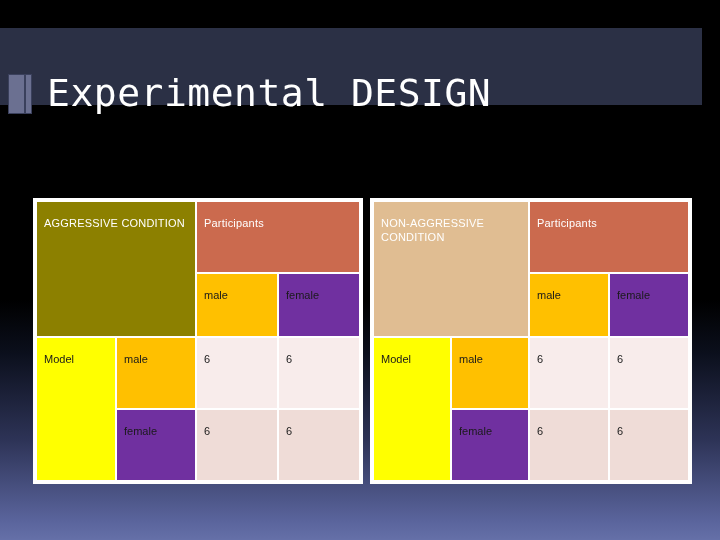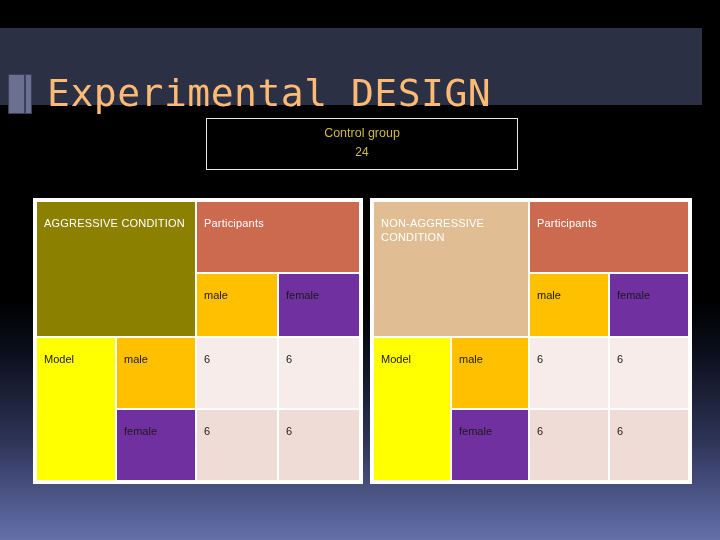--- a/index.html
+++ b/index.html
@@ -49,21 +49,21 @@
     position: absolute;
     right: 5px; top: 0; bottom: 0;
     width: 2px;
     background: #3a405c;
   }
   #title-text {
     position: absolute;
     left: 47px; top: 43px;
     font-family: "DejaVu Sans Mono", monospace;
     font-size: 38px;
-    color: #fdba74;
+    color: #ffffff;
     letter-spacing: 0.5px;
     white-space: nowrap;
   }
 
   
   #control-box {
     position: absolute;
     left: 206px; top: 118px;
     width: 312px; height: 52px;
     background: #000000;
@@ -117,24 +117,20 @@
 
 <div id="stage">
 
   <div id="bottom-gradient"></div>
 
   <div id="title-bar">
     <div id="title-icon"></div>
     <div id="title-text">Experimental DESIGN</div>
   </div>
 
-  <div id="control-box">
-    <div class="cg-label">Control group</div>
-    <div class="cg-count">24</div>
-  </div>
 
   <table class="design-table" id="table-aggressive">
     <colgroup>
       <col style="width:78px">
         <col style="width:78px">
         <col style="width:80px">
         <col style="width:80px">
     </colgroup>
     <tbody>
       <tr>

